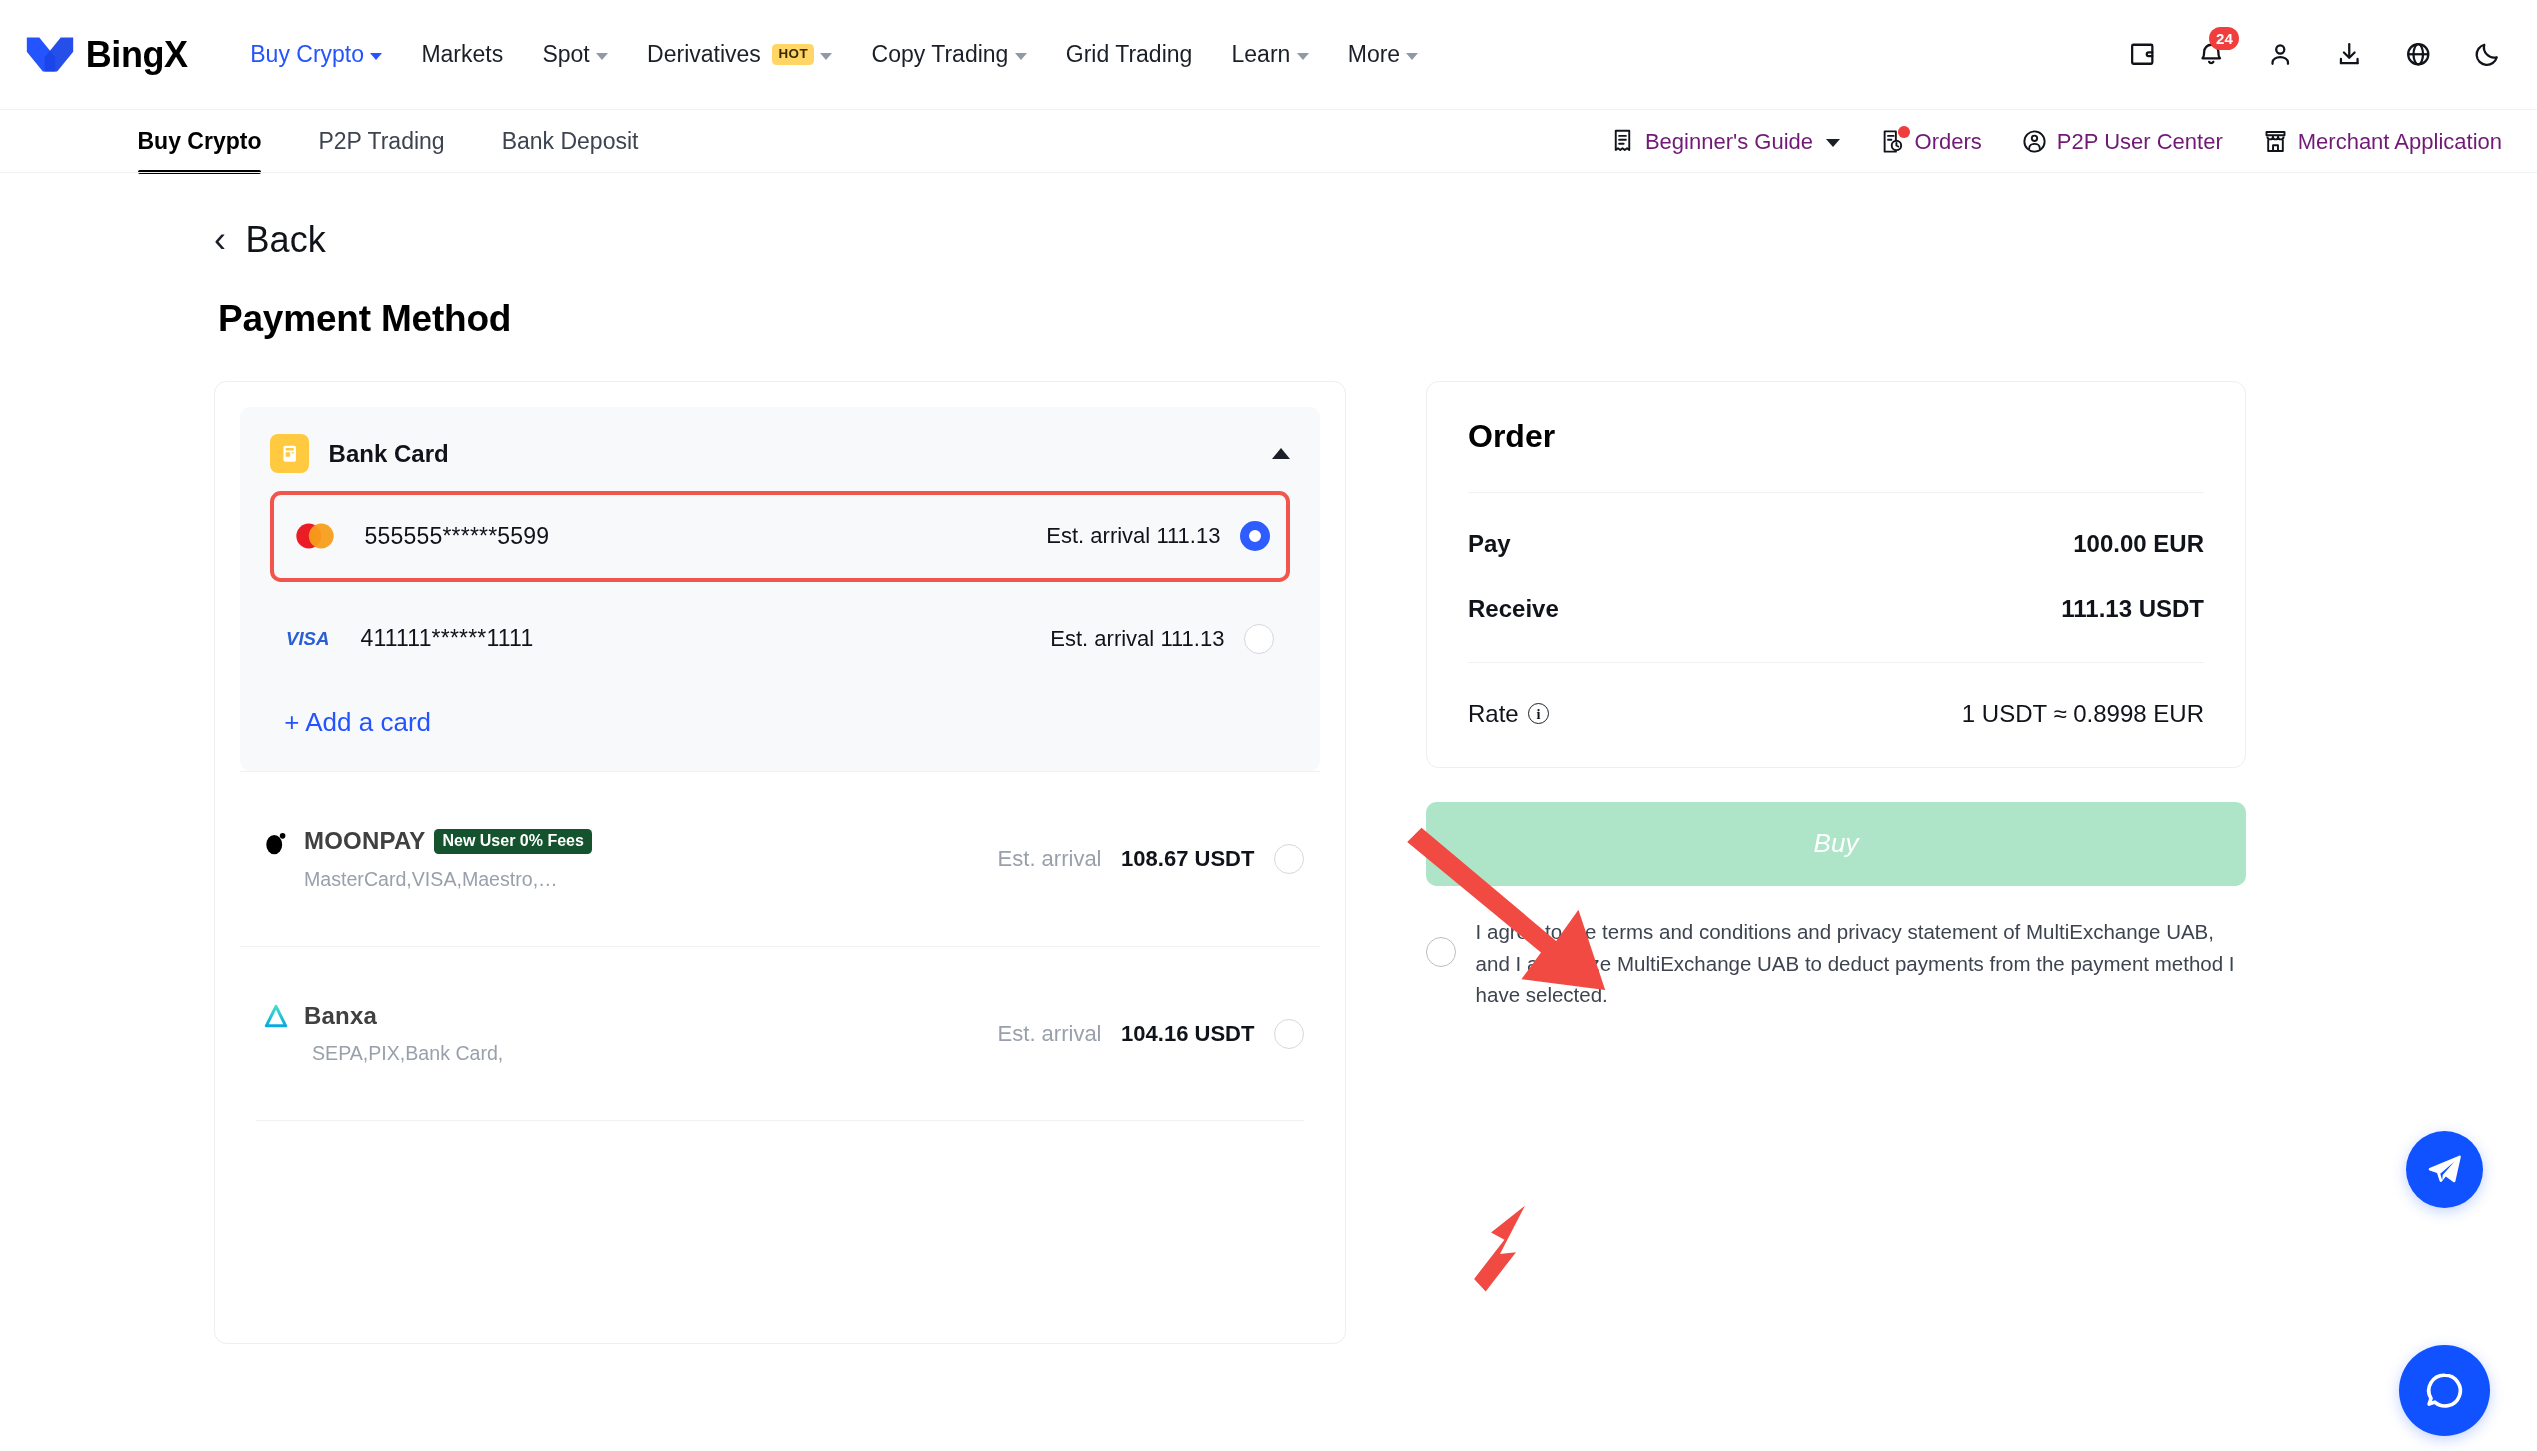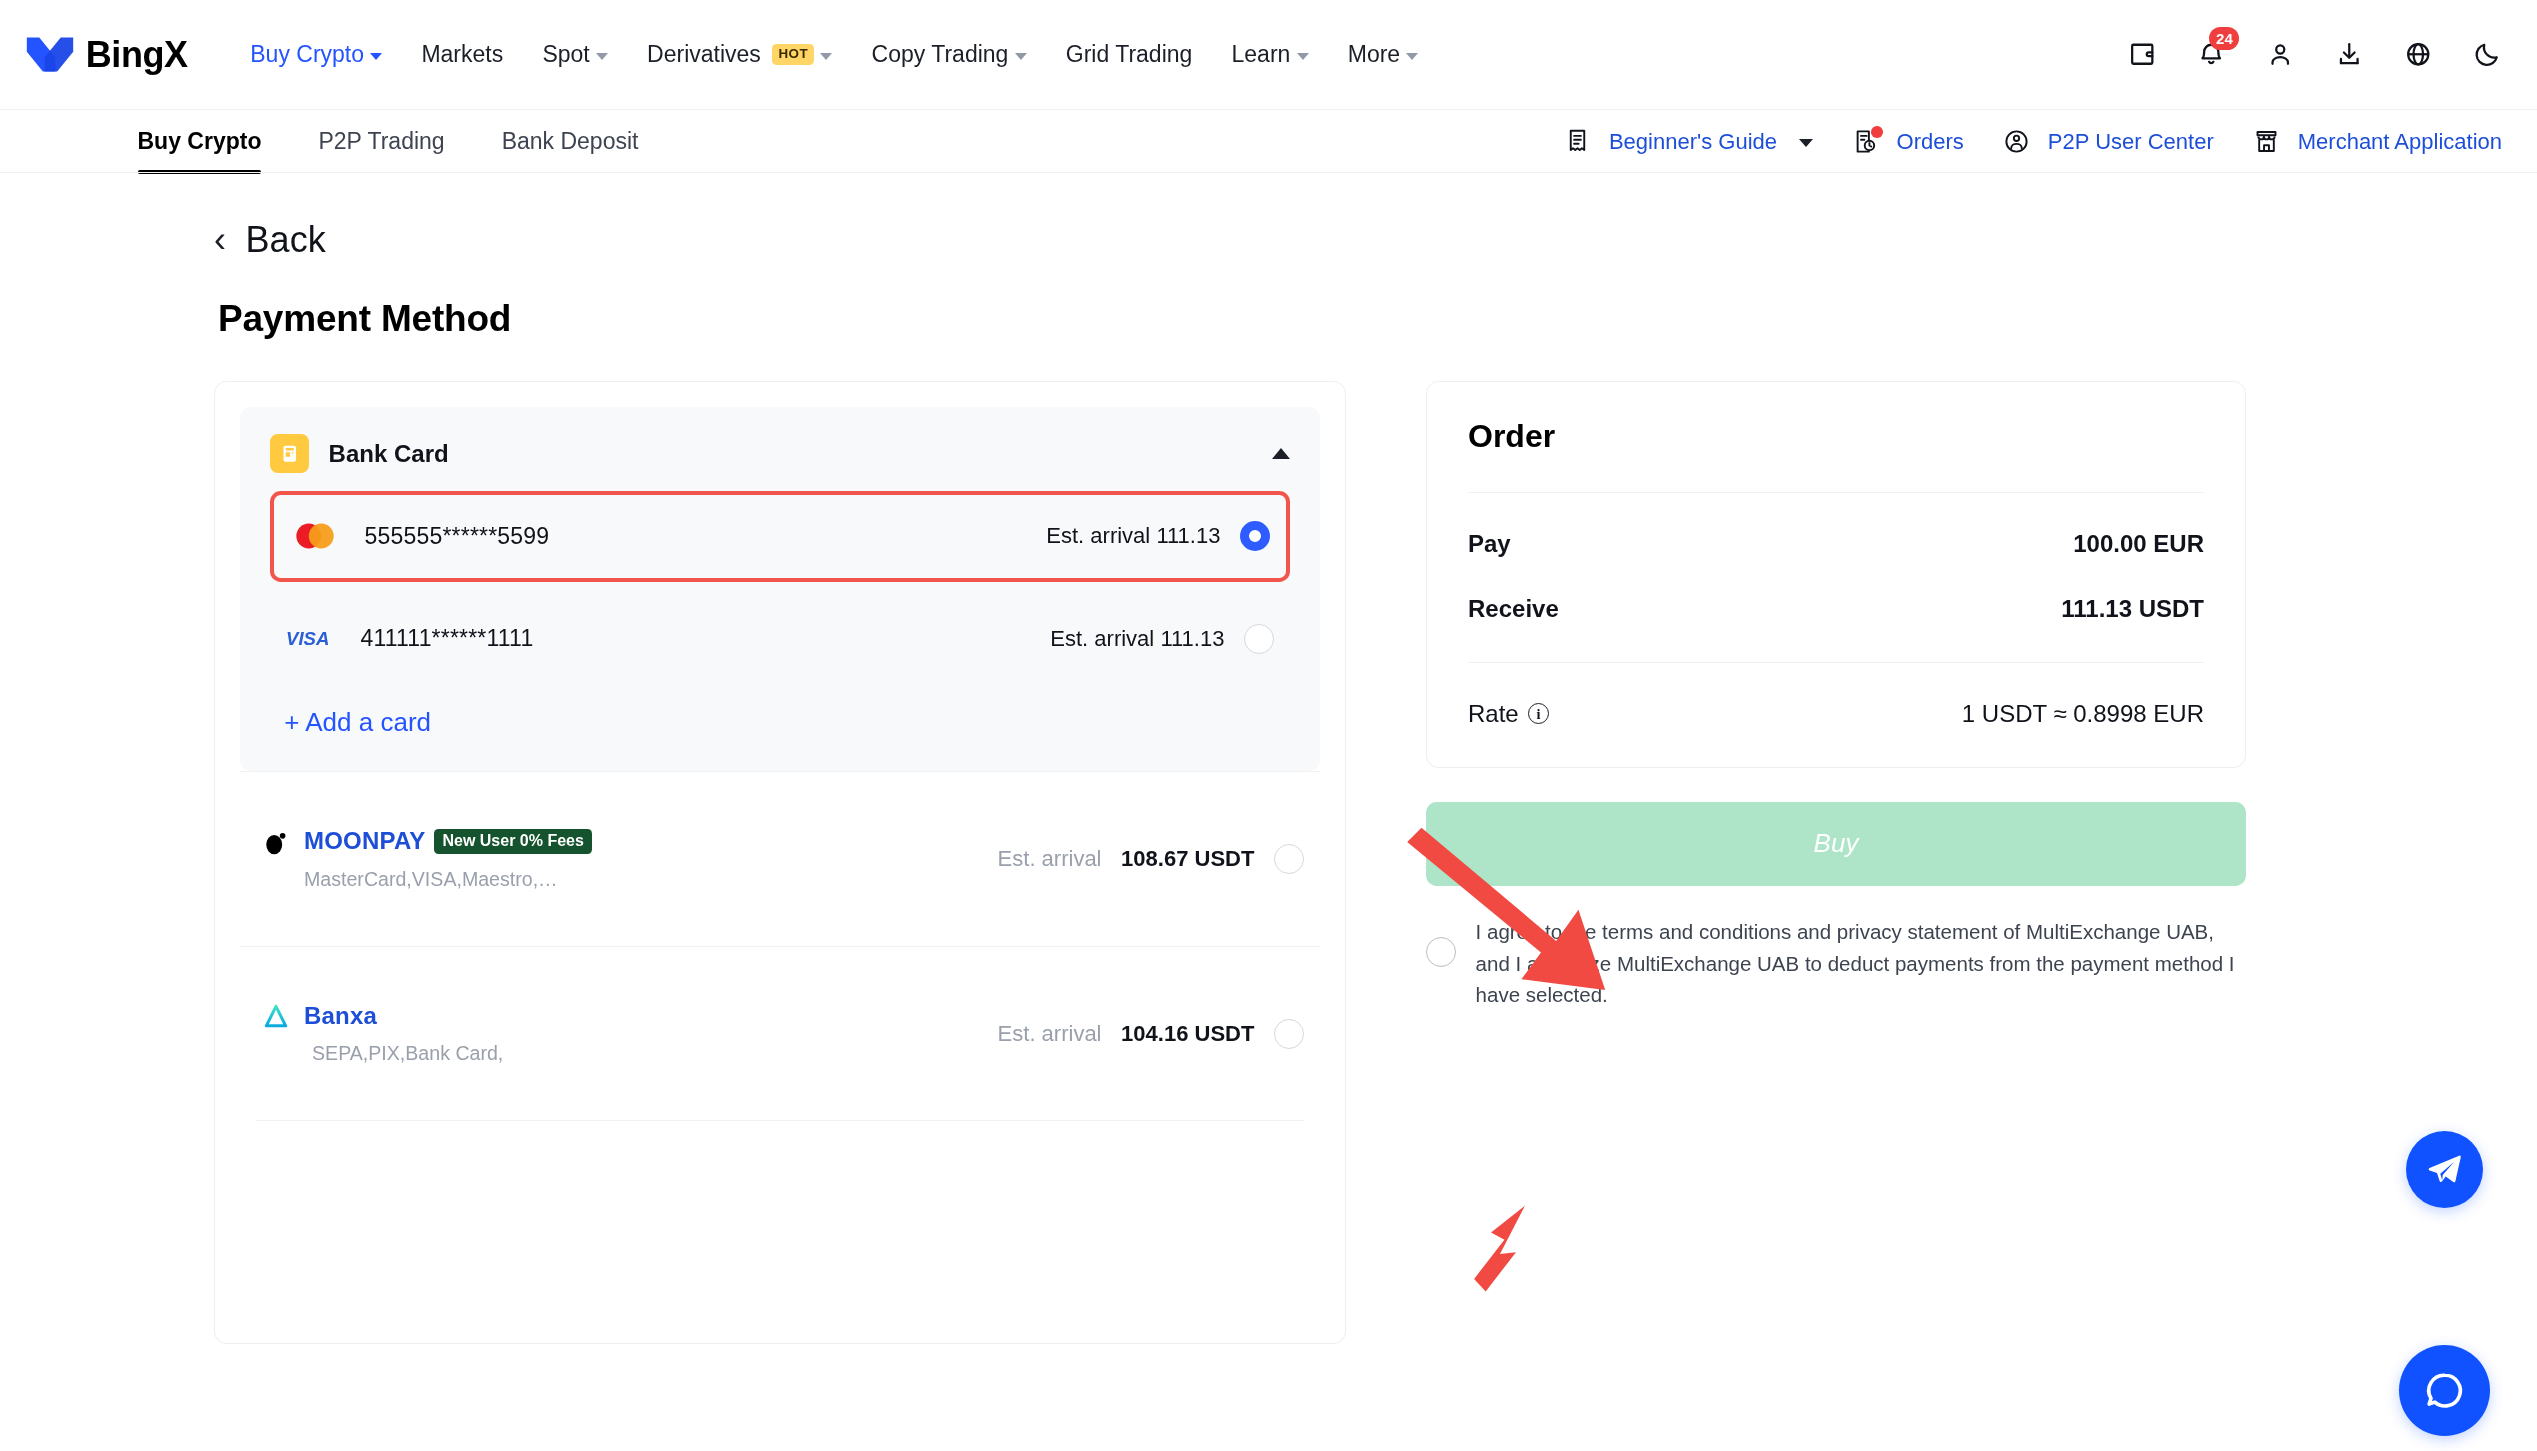--- a/index.html
+++ b/index.html
@@ -86,22 +86,22 @@
     cursor:pointer;
     white-space:nowrap;
   }
   .subtab.active { color:#000; font-weight:700; }
   .subtab.active .underline {
     position:absolute; left: 28.5px; right: 28.5px; bottom: -19px;
     height: 4.5px; background:#000; border-radius:1.8px;
   }
   .sub-right { margin-left:auto; display:flex; align-items:center; gap: 39px; }
   .sub-item {
-    display:flex; align-items:center; gap:18px;
-    font-size: 22px; color:#1d4ed8; cursor:pointer; white-space:nowrap;
+    display:flex; align-items:center; gap:9px;
+    font-size: 22px; color:#701a75; cursor:pointer; white-space:nowrap;
     position: relative;
   }
   .sub-item .chev-small {
     width:0;height:0;
     border-left:7.1px solid transparent;
     border-right:7.1px solid transparent;
     border-top:8px solid #1b1f28;
     margin-left:3.6px; margin-top:3.6px;
   }
   .red-dot {
@@ -199,21 +199,21 @@
   .provider {
     display:flex; align-items:flex-start;
     padding: 55px 16px 55px 16px;
     border-top: 0.9px solid #f0f1f3;
     position: relative;
   }
   .provider:first-of-type { border-top: 0.9px solid #f0f1f3; }
   .prov-left { display:flex; flex-direction:column; gap: 12.5px; }
   .prov-name-row { display:flex; align-items:center; gap: 9px; }
   .prov-logo { width: 39px; display:flex; align-items:center; justify-content:center; flex-shrink:0; margin-right: 9px; }
-  .prov-name { font-size: 24px; font-weight:700; color:#1d4ed8; letter-spacing:0.2px; }
+  .prov-name { font-size: 24px; font-weight:700; color:#404040; letter-spacing:0.2px; }
   .prov-badge {
     background:#14532d; color:#fff; font-size:16px; font-weight:600;
     padding: 3.6px 8px; border-radius:4.5px; white-space:nowrap;
   }
   .prov-sub { font-size:19.6px; color:#9aa0ab; margin-left: 48px; }
   .prov-right { margin-left:auto; display:flex; align-items:center; gap: 19.6px; align-self:center; }
   .prov-est-label { font-size:22px; color:#9aa0ab; }
   .prov-est-val { font-size:22px; color:#10131a; font-weight:700; }
 
   

